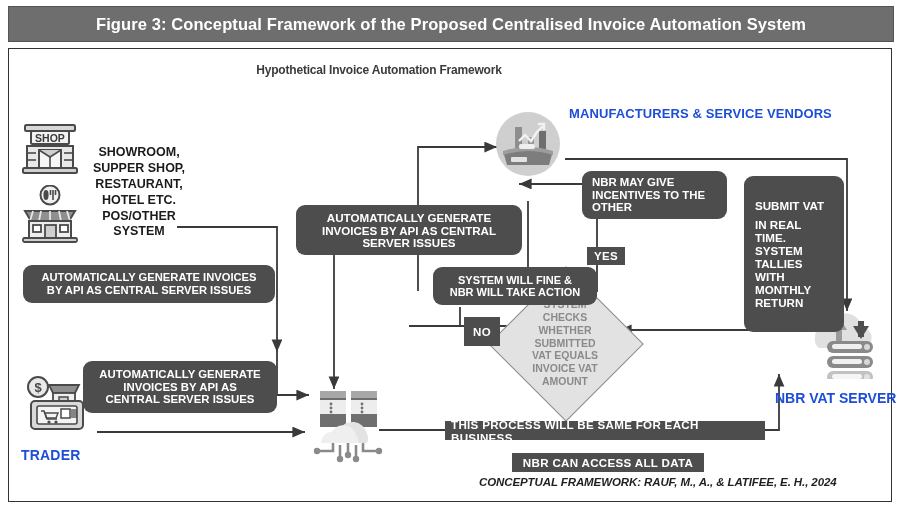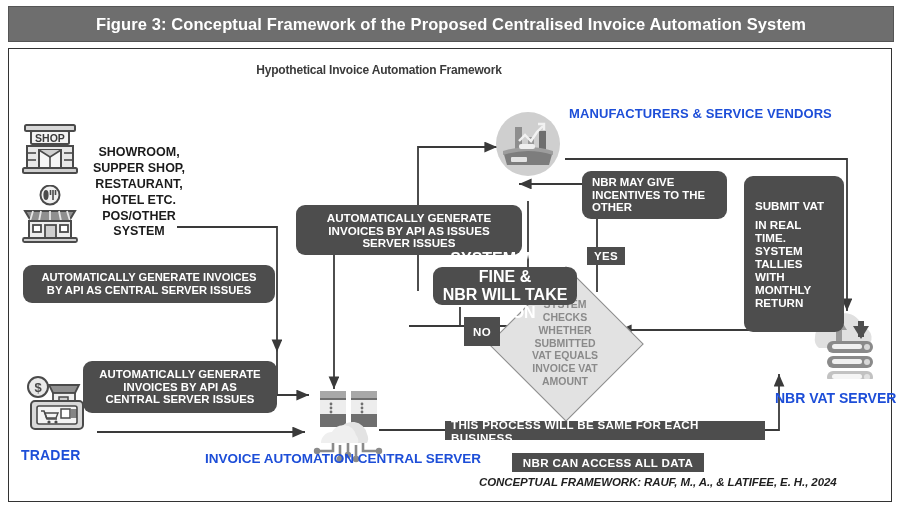--- a/index.html
+++ b/index.html
@@ -224,21 +224,20 @@
           <path d="M33,58 L33,70"></path>
           <path d="M49,58 L49,70"></path>
         </g>
         <circle cx="10" cy="64" r="3.2" fill="#8a8a8a"></circle>
         <circle cx="72" cy="64" r="3.2" fill="#8a8a8a"></circle>
         <circle cx="41" cy="68" r="3.2" fill="#8a8a8a"></circle>
         <circle cx="33" cy="72" r="3.2" fill="#8a8a8a"></circle>
         <circle cx="49" cy="72" r="3.2" fill="#8a8a8a"></circle>
       </svg>
     </div>
-    <div class="lbl" style="left:196px;top:402px;font-size:13.5px;white-space:nowrap;">INVOICE AUTOMATION  CENTRAL SERVER</div>
 
     <div class="icon" style="left:792px;top:256px;width:86px;height:74px;">
       <svg viewBox="0 0 86 74" width="86" height="74">
         <path d="M14,32 a13,13 0 0 1 13,-13 a18,18 0 0 1 34,3 a11,11 0 0 1 3,21 L18,43 a11,11 0 0 1 -4,-11 Z" fill="#e0e0e0"></path>
         <path d="M30,25 L38,12 L46,25 Z" fill="#9a9a9a"></path>
         <rect x="35" y="23" width="6" height="16" fill="#9a9a9a"></rect>
         <path d="M52,33 L60,20 L68,33 Z" fill="#4f4f4f" transform="rotate(180 60 27)"></path>
         <rect x="57" y="16" width="6" height="16" fill="#4f4f4f"></rect>
         <rect x="26" y="36" width="46" height="12" rx="6" fill="#8a8a8a"></rect>
         <rect x="31" y="39" width="30" height="5" rx="2.5" fill="#f0f0f0"></rect>
@@ -269,42 +268,42 @@
     <div class="dbox c" style="left:14px;top:216px;width:252px;height:38px;font-size:11.2px;">
       <div>
         <div>AUTOMATICALLY  GENERATE  INVOICES</div>
         <div>BY API AS CENTRAL SERVER ISSUES</div>
       </div>
     </div>
 
     <div class="dbox c" style="left:287px;top:156px;width:226px;height:50px;font-size:11.6px;">
       <div>
         <div>AUTOMATICALLY  GENERATE</div>
-        <div>INVOICES  BY API AS ISSUES</div>
+        <div>INVOICES  BY API AS CENTRAL</div>
         <div>SERVER ISSUES</div>
       </div>
     </div>
 
     <div class="dbox c" style="left:74px;top:312px;width:194px;height:52px;font-size:11.4px;">
       <div>
         <div>AUTOMATICALLY  GENERATE</div>
         <div>INVOICES  BY API AS</div>
         <div>CENTRAL SERVER ISSUES</div>
       </div>
     </div>
 
     <div class="dbox l" style="left:573px;top:122px;width:145px;height:48px;font-size:11.4px;padding-left:10px;">
       <div>
         <div>NBR MAY GIVE</div>
         <div>INCENTIVES TO THE</div>
         <div>OTHER</div>
       </div>
     </div>
 
-    <div class="dbox c" style="left:424px;top:218px;width:144px;height:38px;font-size:16px;">
+    <div class="dbox c" style="left:424px;top:218px;width:164px;height:38px;font-size:11px;">
       <div>
         <div>SYSTEM WILL  FINE &amp;</div>
         <div>NBR WILL  TAKE ACTION</div>
       </div>
     </div>
 
     <div class="dbox l" style="left:735px;top:127px;width:100px;height:156px;font-size:11.6px;padding-left:11px;">
       <div>
         <div style="margin-bottom:6px;">SUBMIT VAT</div>
         <div>IN REAL</div>

